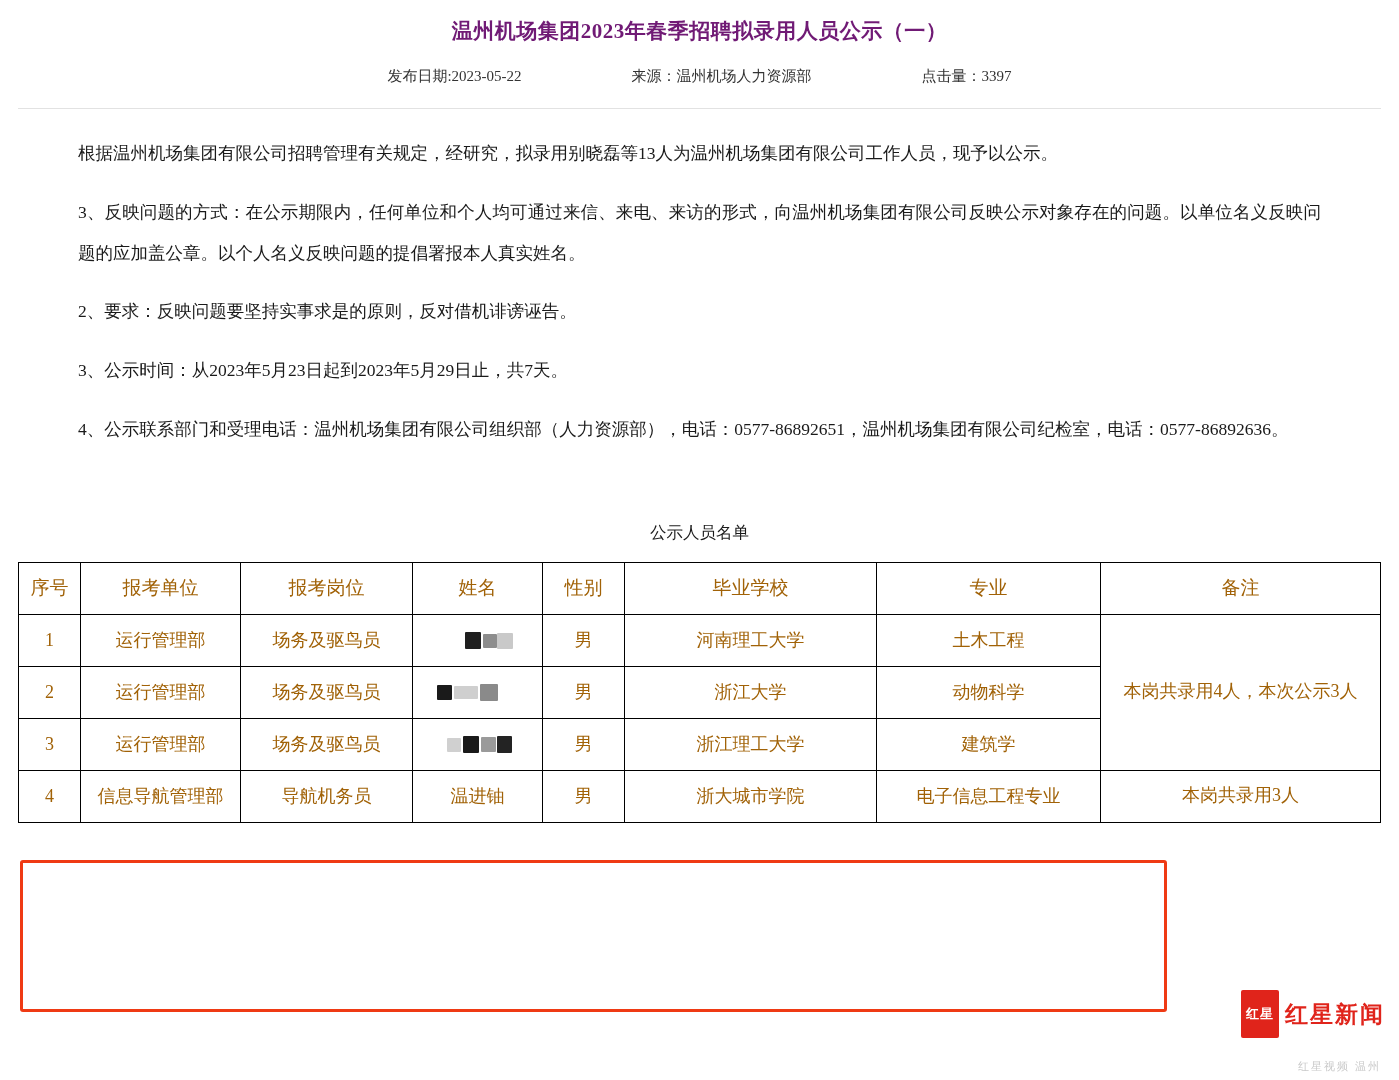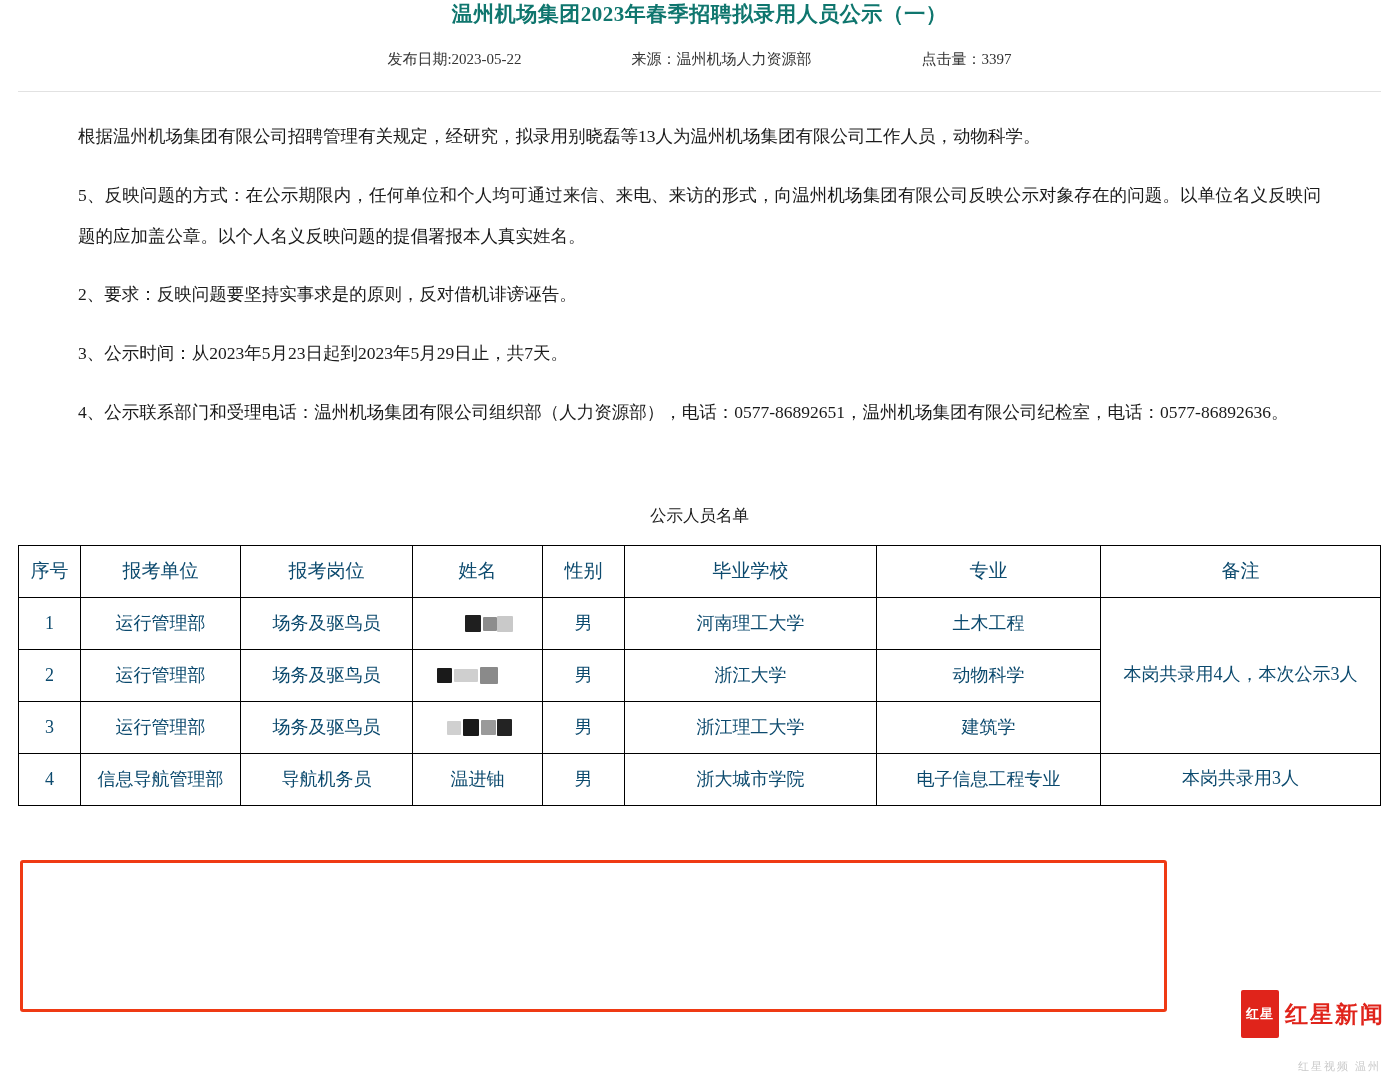--- a/index.html
+++ b/index.html
@@ -12,22 +12,23 @@
     position: relative;
     width: 1399px;
     height: 1080px;
     overflow: hidden;
     background: #ffffff;
   }
   .doc-title {
     text-align: center;
     font-size: 21px;
     font-weight: bold;
-    color: #0f766e;
+    color: #701a75;
     letter-spacing: 0.5px;
+    padding-top: 17px;
   }
   .meta-row {
     display: flex;
     justify-content: center;
     align-items: center;
     gap: 110px;
     margin-top: 22px;
     font-size: 15px;
     color: #333333;
   }
@@ -62,21 +63,21 @@
   table.roster {
     margin: 18px 18px 0 18px;
     border-collapse: collapse;
     width: calc(100% - 36px);
     table-layout: fixed;
   }
   table.roster td, table.roster th {
     border: 1px solid #000000;
     text-align: center;
     font-size: 18px;
-    color: #0c4a6e;
+    color: #a16207;
     height: 52px;
     font-weight: normal;
     padding: 2px 4px;
     overflow: hidden;
     white-space: nowrap;
   }
   table.roster thead td { font-size: 19px; }
   .col-no    { width: 62px; }
   .col-unit  { width: 160px; }
   .col-post  { width: 172px; }
@@ -172,22 +173,22 @@
 
   <div class="meta-row">
     <span class="meta-item">发布日期:2023-05-22</span>
     <span class="meta-item">来源：温州机场人力资源部</span>
     <span class="meta-item">点击量：3397</span>
   </div>
 
   <div class="divider"></div>
 
   <div class="body-text">
-    <p class="para">根据温州机场集团有限公司招聘管理有关规定，经研究，拟录用别晓磊等13人为温州机场集团有限公司工作人员，动物科学。</p>
-    <p class="para">5、反映问题的方式：在公示期限内，任何单位和个人均可通过来信、来电、来访的形式，向温州机场集团有限公司反映公示对象存在的问题。以单位名义反映问题的应加盖公章。以个人名义反映问题的提倡署报本人真实姓名。</p>
+    <p class="para">根据温州机场集团有限公司招聘管理有关规定，经研究，拟录用别晓磊等13人为温州机场集团有限公司工作人员，现予以公示。</p>
+    <p class="para">3、反映问题的方式：在公示期限内，任何单位和个人均可通过来信、来电、来访的形式，向温州机场集团有限公司反映公示对象存在的问题。以单位名义反映问题的应加盖公章。以个人名义反映问题的提倡署报本人真实姓名。</p>
     <p class="para">2、要求：反映问题要坚持实事求是的原则，反对借机诽谤诬告。</p>
     <p class="para">3、公示时间：从2023年5月23日起到2023年5月29日止，共7天。</p>
     <p class="para">4、公示联系部门和受理电话：温州机场集团有限公司组织部（人力资源部），电话：0577-86892651，温州机场集团有限公司纪检室，电话：0577-86892636。</p>
   </div>
 
 
   <div class="list-caption">公示人员名单</div>
 
   <table class="roster">
     <colgroup>

